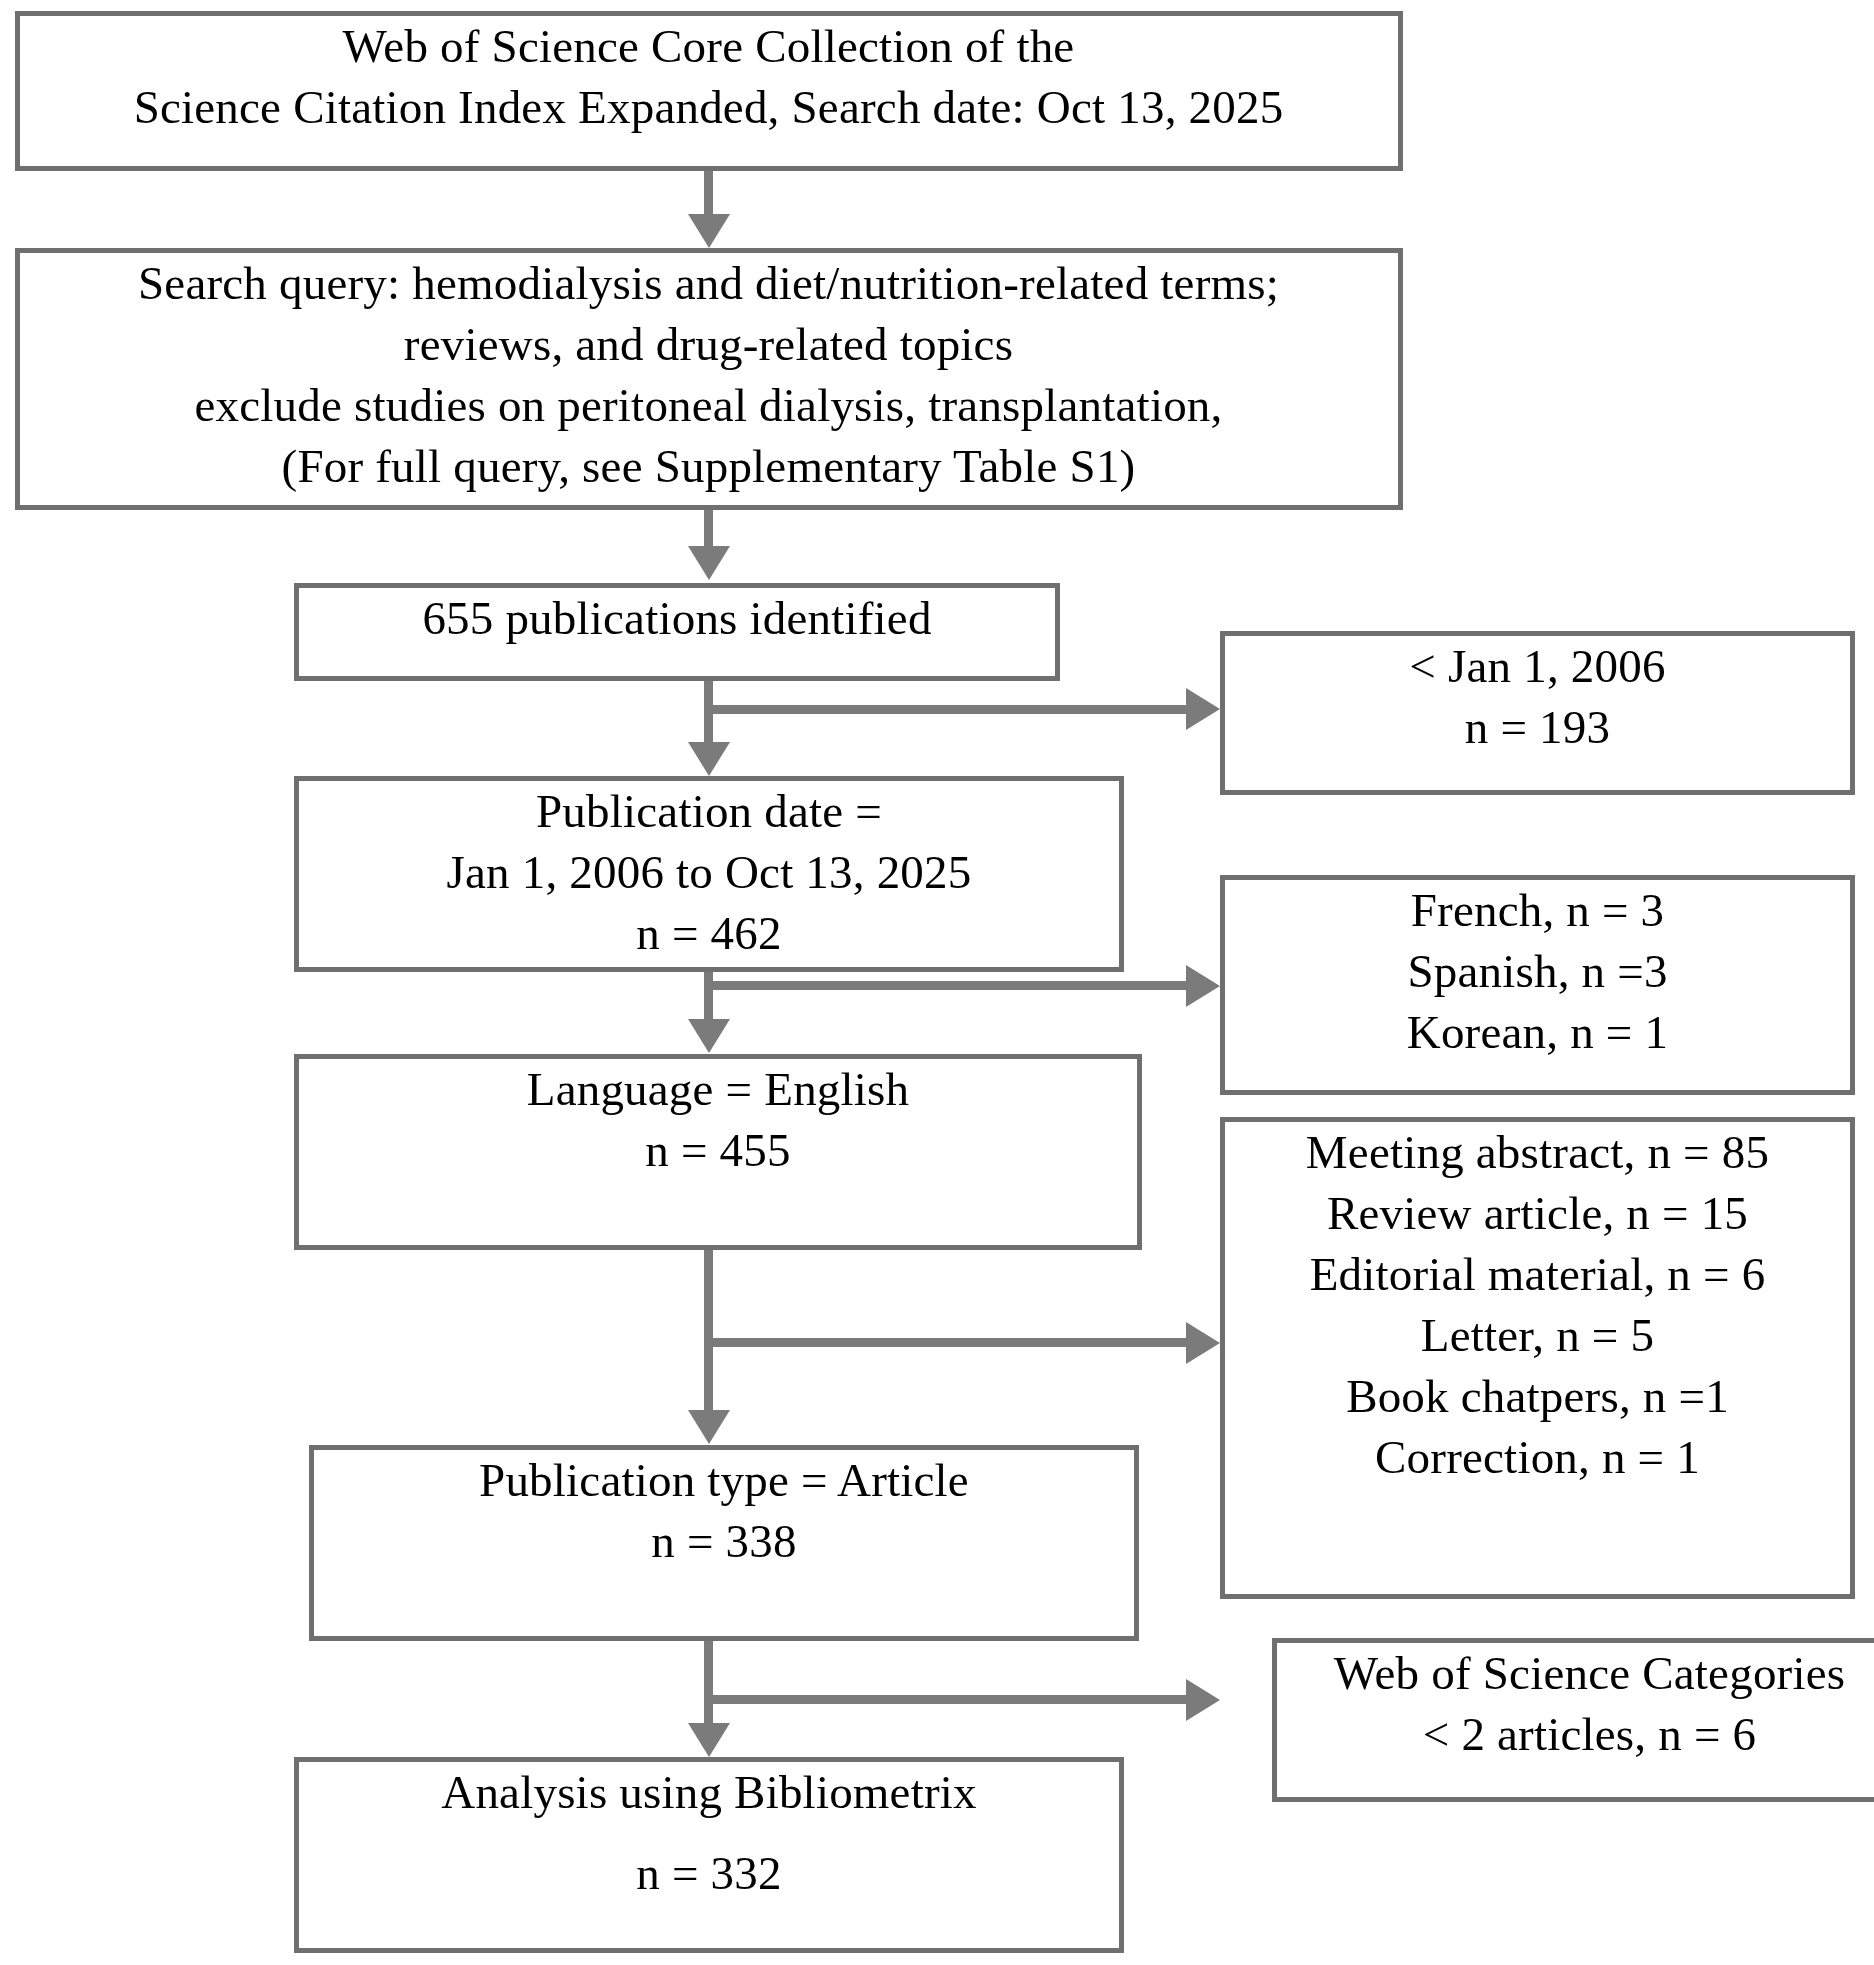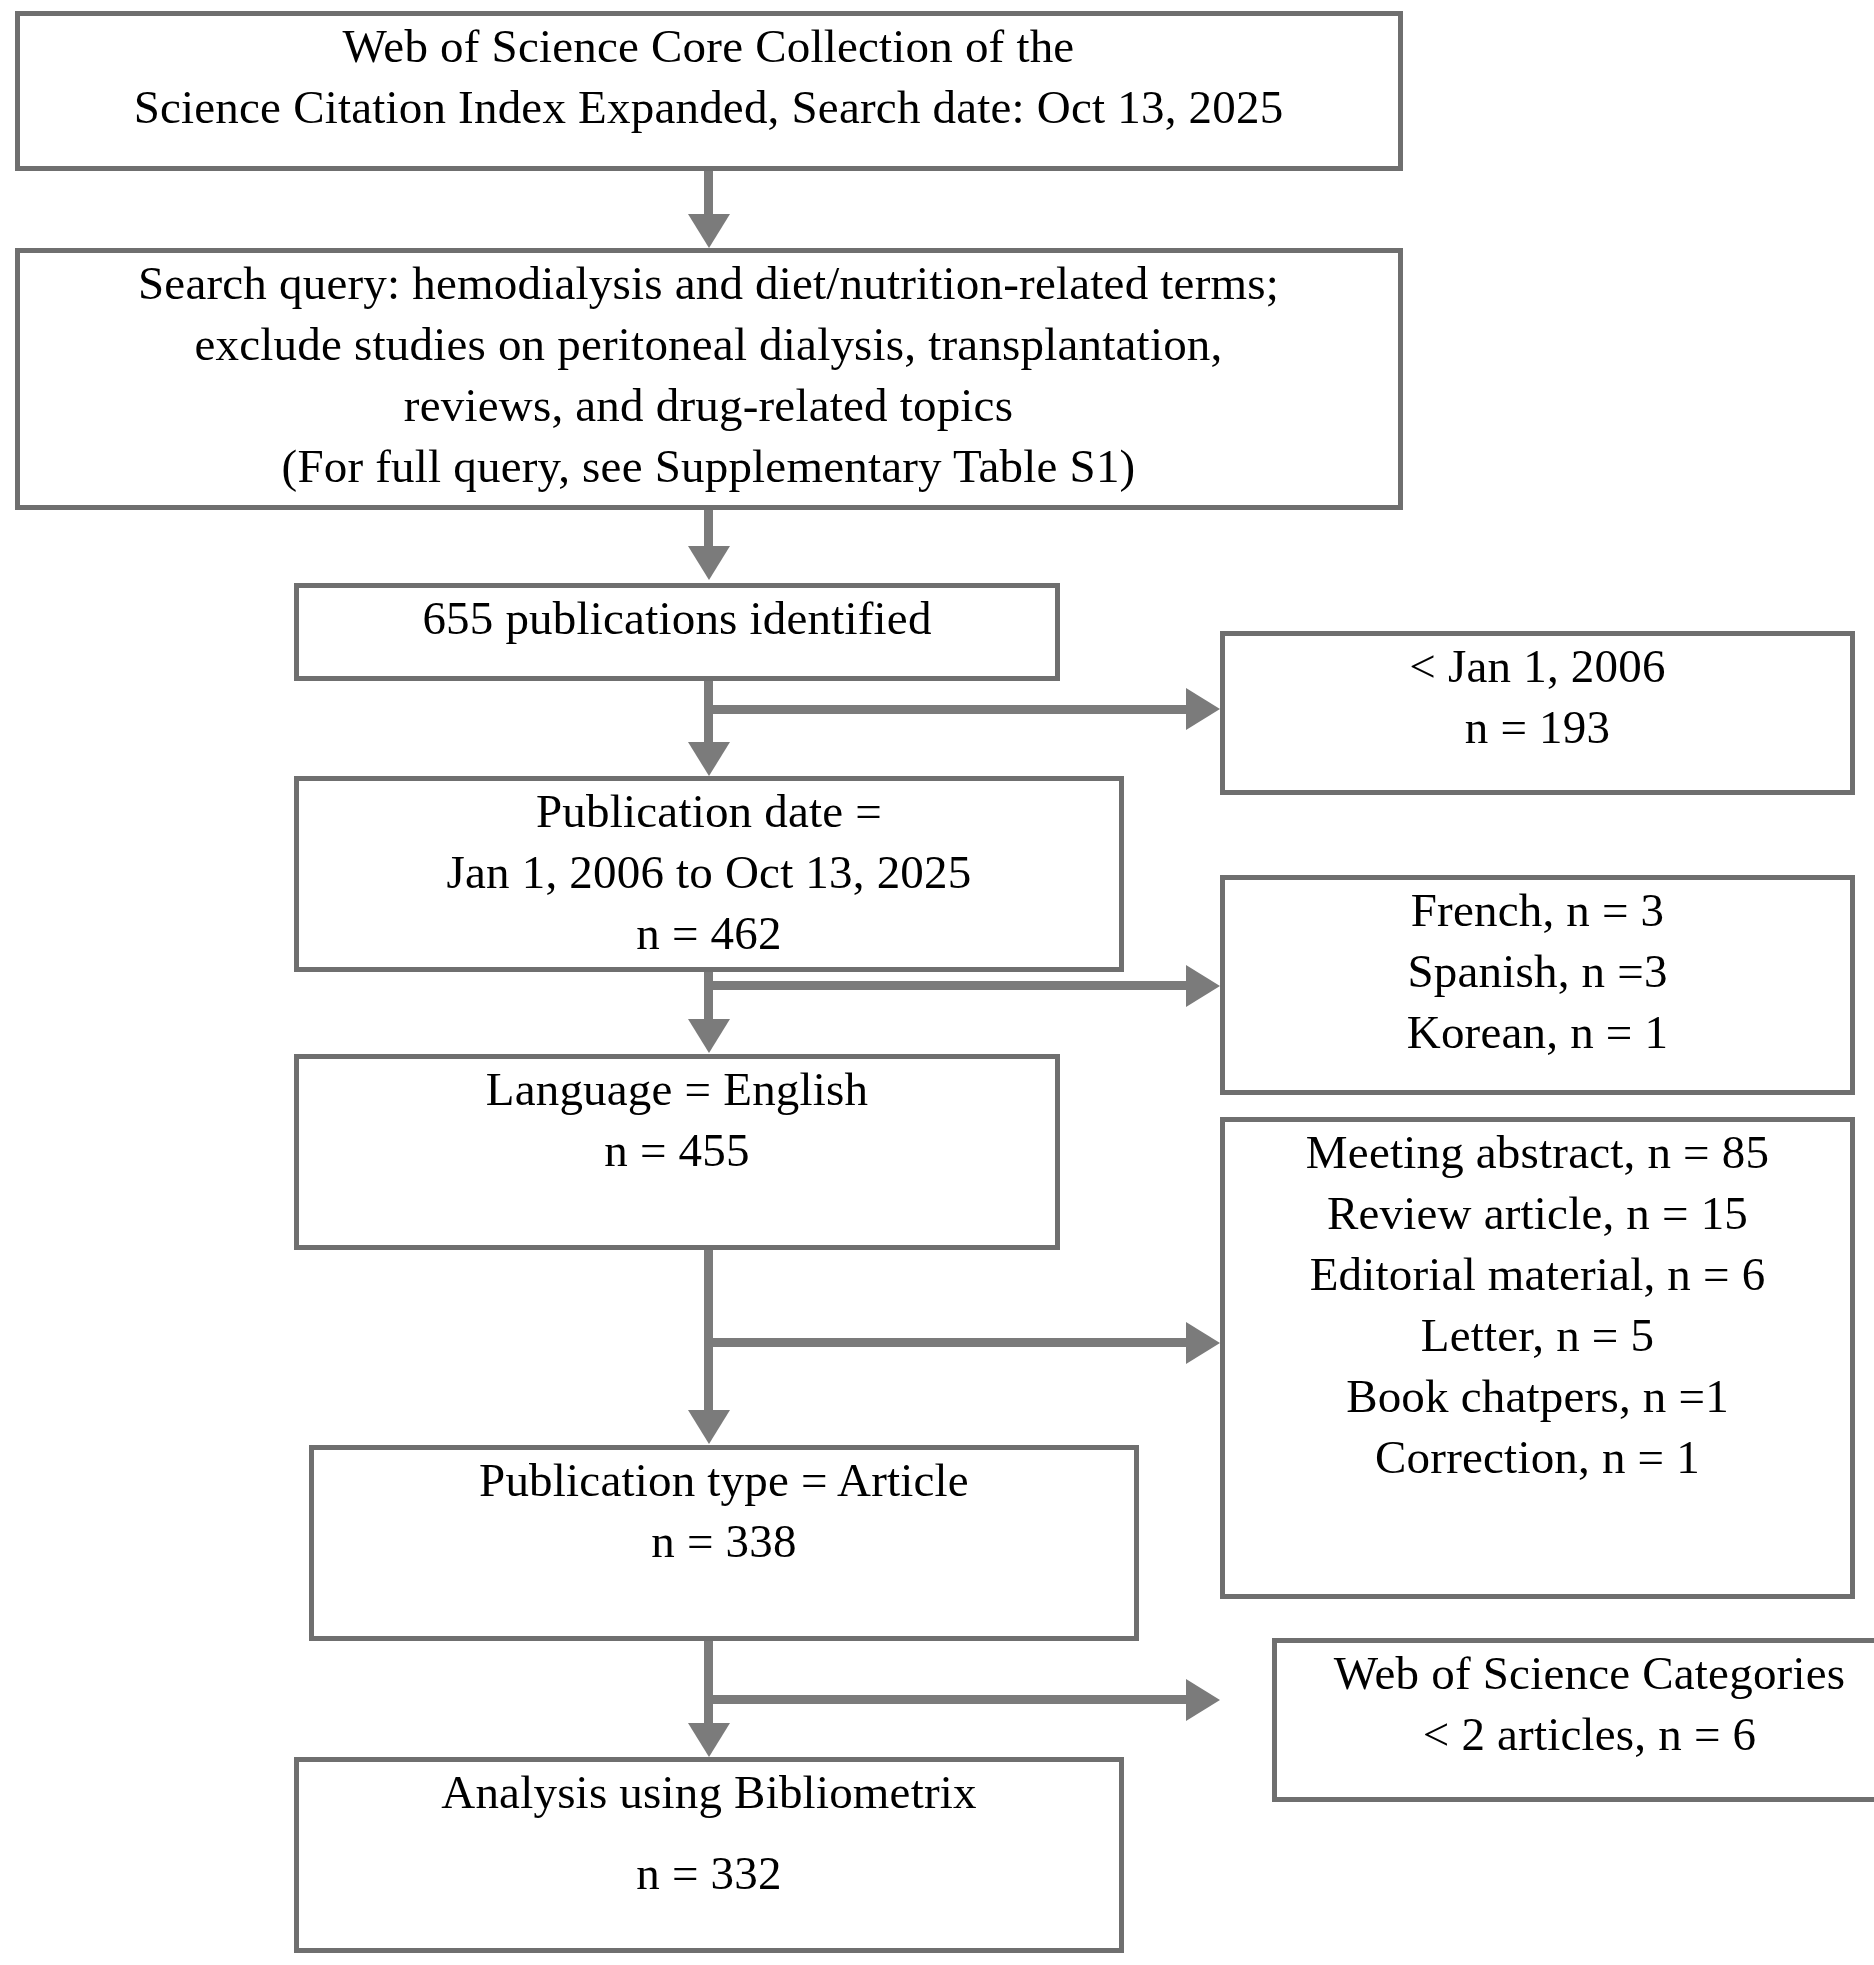--- a/index.html
+++ b/index.html
@@ -74,21 +74,21 @@
     border-top: 21px solid transparent;
     border-bottom: 21px solid transparent;
     border-left: 34px solid #7b7b7b;
   }
 
   
   #box-source      { left: 14.5px;   top: 11.3px;   width: 1388px; height: 160px; }
   #box-query       { left: 14.5px;   top: 248px;  width: 1388px; height: 262px; }
   #box-identified  { left: 294px;  top: 583px;  width: 766px; height: 98px; }
   #box-pubdate     { left: 294px;  top: 776px;  width: 830px; height: 196px; }
-  #box-language    { left: 294px;  top: 1054px; width: 766px; height: 196px; }
+  #box-language    { left: 294px;  top: 1054px; width: 848px; height: 196px; }
   #box-pubtype     { left: 294px;  top: 1445px; width: 830px; height: 196px; margin-left: 15px; }
   #box-analysis    { left: 294px;  top: 1757px; width: 830px; height: 196px; gap: 20px; }
 
   #box-excl-date   { left: 1220px; top: 631px;  width: 635px;  height: 164px; }
   #box-excl-lang   { left: 1220px; top: 875px; width: 635px;  height: 220px; }
   #box-excl-type   { left: 1220px; top: 1117px; width: 635px;  height: 482px; }
   #box-excl-cat    { left: 1272px; top: 1623px; width: 635px;  height: 164px; margin-top: 15px; }
 
   
   
@@ -123,22 +123,22 @@
 
 <div id="flow">
 
   <div class="node" id="box-source">
     <span class="ln">Web of Science Core Collection of the</span>
     <span class="ln">Science Citation Index Expanded, Search date: Oct 13, 2025</span>
   </div>
 
   <div class="node" id="box-query">
     <span class="ln">Search query: hemodialysis and diet/nutrition-related terms;</span>
+    <span class="ln">reviews, and drug-related topics</span>
     <span class="ln">exclude studies on peritoneal dialysis, transplantation,</span>
-    <span class="ln">reviews, and drug-related topics</span>
     <span class="ln">(For full query, see Supplementary Table S1)</span>
   </div>
 
   <div class="node" id="box-identified">
     <span class="ln">655 publications identified</span>
   </div>
 
   <div class="node" id="box-pubdate">
     <span class="ln">Publication date =</span>
     <span class="ln">Jan 1, 2006 to Oct 13, 2025</span>

